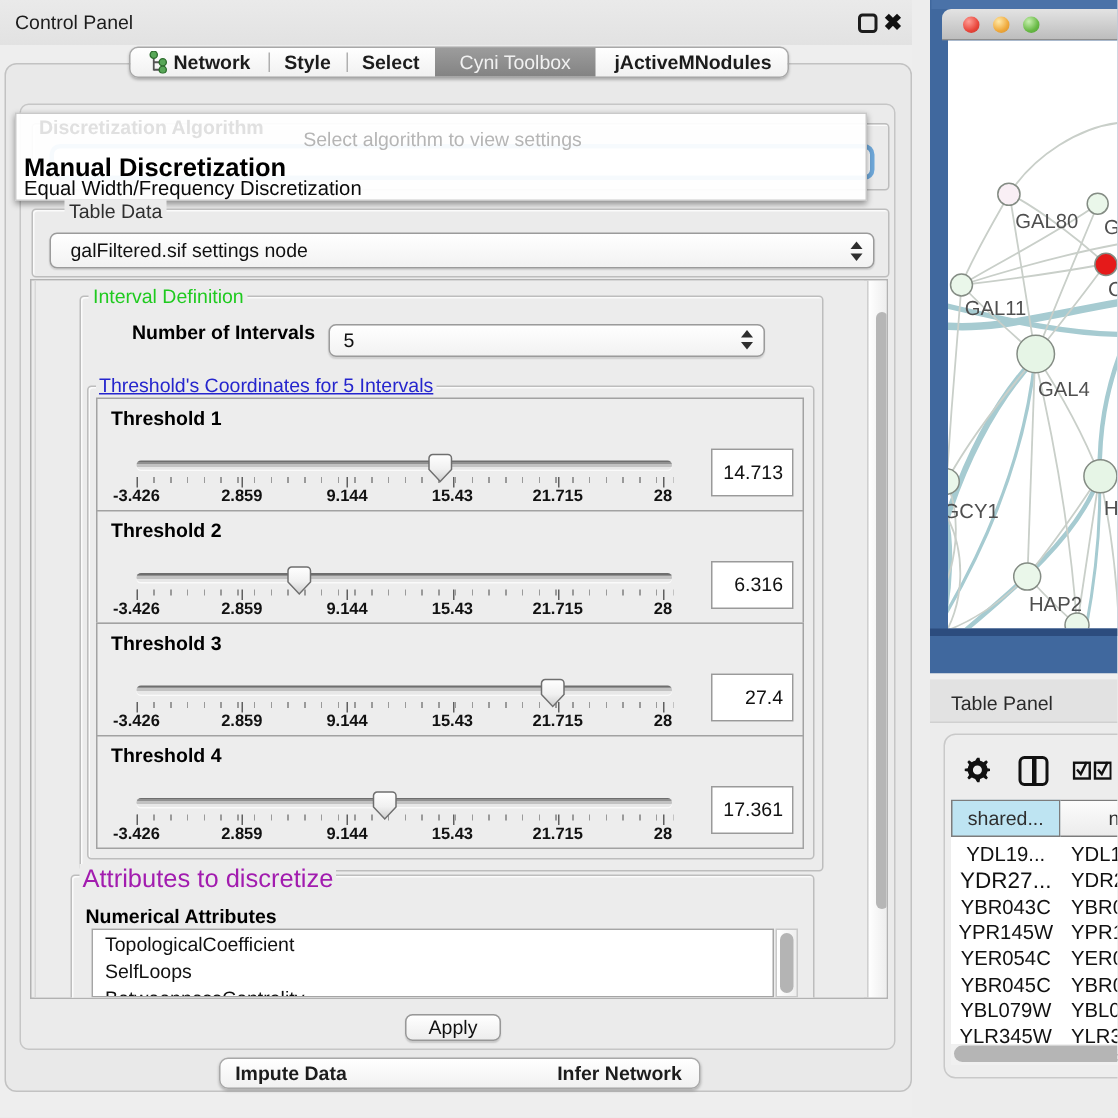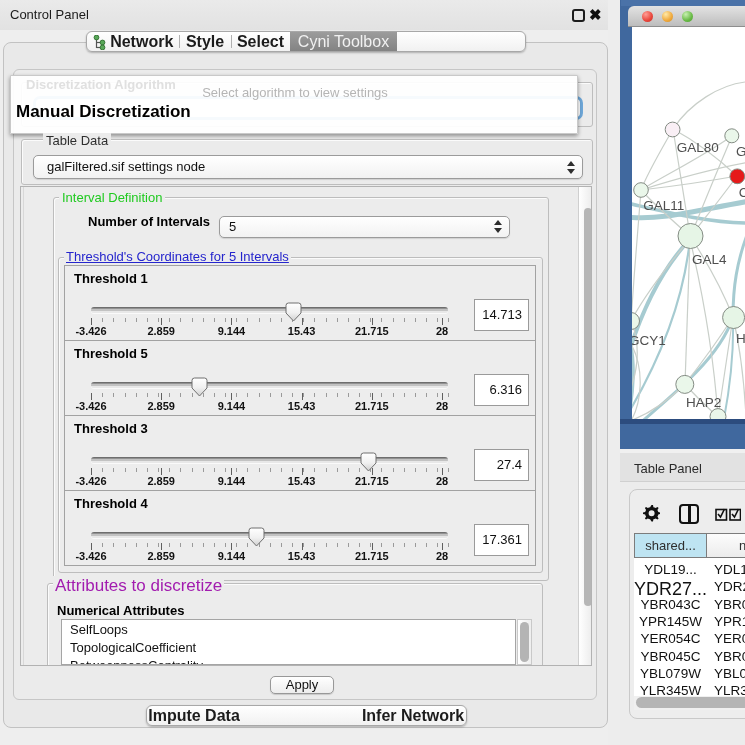--- a/index.html
+++ b/index.html
@@ -7,21 +7,21 @@
 .abs { position:absolute; }
 
 #titlebar { left:0; top:0; width:615px; height:30px; background:linear-gradient(#eaeaea,#e2e2e2); }
 #titlebar .t { position:absolute; left:10px; top:7px; font-size:13px; color:#1c1c1c; }
 #winfloat { left:572px; top:9px; width:13px; height:13px; border:2px solid #1c1c1c; border-radius:3px; }
 #winclose { left:589px; top:6px; font-size:15px; font-weight:700; color:#111; }
 #leftbg { left:0; top:30px; width:620px; height:715px; background:#eeeeee; }
 #container { left:3px; top:42px; width:605px; height:686px; background:#e9e9e9; border:1px solid #c2c2c2; border-radius:8px; }
 
 #toptabs { left:86px; top:31px; width:440px; height:21px; background:linear-gradient(#ffffff,#f1f1f1); border:1px solid #a8a8a8; border-radius:6px; box-shadow:0 1px 2px rgba(0,0,0,0.25); }
-.tab { position:absolute; top:0; height:19px; font-size:16px; font-weight:700; color:#1c1c1c; text-align:center; line-height:19px; }
+.tab { position:absolute; top:0; height:19px; font-size:13px; font-weight:700; color:#1c1c1c; text-align:center; line-height:19px; }
 .tabsep { position:absolute; top:3px; width:1px; height:13px; background:#b0b0b0; }
 .tabsel { background:linear-gradient(#9c9c9c,#838383); color:#f1f1f1; font-weight:400; }
 
 #innerpanel { left:13px; top:69px; width:584px; height:631px; background:#ebebeb; border:1px solid #c6c6c6; border-radius:6px; }
 
 .fs { position:absolute; border:1px solid #bdbdbd; border-radius:3px; box-shadow:inset 1px 1px 0 rgba(255,255,255,0.8); }
 
 .combo { position:absolute; background:linear-gradient(#ffffff,#f2f2f2); border:1px solid #9b9b9b; border-radius:5px; font-size:13px; color:#111; box-shadow:0 1px 1px rgba(0,0,0,0.12); }
 .combo .ctext { position:absolute; left:13px; top:3px; }
 .spin { position:absolute; width:9px; font-size:0; display:block; }
@@ -71,26 +71,28 @@
         <line x1="3.5" y1="12.5" x2="9" y2="12.5" stroke="#555" stroke-width="1.2"></line>
         <circle cx="3.5" cy="2.5" r="2.4" fill="#58a758" stroke="#2e6e2e" stroke-width="0.9"></circle>
         <circle cx="9.5" cy="7.5" r="2.4" fill="#58a758" stroke="#2e6e2e" stroke-width="0.9"></circle>
         <circle cx="9.5" cy="12.5" r="2.4" fill="#58a758" stroke="#2e6e2e" stroke-width="0.9"></circle>
       </svg> Network</div>
   <div class="tabsep" style="left:92px;"></div>
   <div class="tab" style="left:92px; width:52px;">Style</div>
   <div class="tabsep" style="left:144px;"></div>
   <div class="tab" style="left:144px; width:59px;">Select</div>
   <div class="tab tabsel" style="left:203px; width:107px;">Cyni Toolbox</div>
+  <div class="tab" style="left:310px; width:130px;">jActiveMNodules</div>
 </div>
 
 <div class="abs" id="popup">
   <div class="abs" style="left:15px; top:1px; width:400px; font-size:13px; font-weight:700; color:#e0e0e0;">Discretization Algorithm</div>
   <div class="abs" style="left:0; top:9px; width:568px; text-align:center; font-size:13px; color:#b5b5b5;">Select algorithm to view settings</div>
   <div class="abs" style="left:5px; top:26px; width:400px; font-size:17px; font-weight:700; color:#000;">Manual Discretization</div>
+  <div class="abs" style="left:5px; top:42px; width:400px; font-size:13.5px; color:#0a0a0a;">Equal Width/Frequency Discretization</div>
 </div>
 
 <div class="abs fs" style="left:21px; top:139px; width:572px; height:46px; background:#ebebeb;"></div>
 <div class="abs" style="left:43px; top:133px; font-size:13px; color:#2e2e2e; background:#ebebeb; padding:0 3px;">Table Data</div>
 <div class="abs combo" style="left:33px; top:155px; width:550px; height:24px;">
   <span class="ctext">galFiltered.sif settings node</span>
   <span class="spin" style="right:7px; top:5px;">
       <span class="up"></span>
       <span class="dn"></span>
     </span>
@@ -135,21 +137,21 @@
               <stop offset="0" stop-color="#ffffff"></stop>
               <stop offset="0.55" stop-color="#f0f0f0"></stop>
               <stop offset="1" stop-color="#cfcfcf"></stop>
             </linearGradient>
           </defs>
           <path d="M3.5 1 H13.5 A2.5 2.5 0 0 1 16 3.5 V11 L8.5 19 L1 11 V3.5 A2.5 2.5 0 0 1 3.5 1 Z" fill="url(#tg)" stroke="#6f6f6f" stroke-width="1"></path>
         </svg></div>
       <div class="valbox">14.713</div>
     </div>
 <div class="throw" style="top:153px;">
-      <div class="thlab">Threshold 5</div>
+      <div class="thlab">Threshold 2</div>
       <div class="track"></div>
       <div class="ticks"></div>
       <div class="majtick" style="left:26.0px;"></div>
       <div class="ticklab" style="left:1.0px;">-3.426</div>
       <div class="majtick" style="left:96.2px;"></div>
       <div class="ticklab" style="left:71.2px;">2.859</div>
       <div class="majtick" style="left:166.4px;"></div>
       <div class="ticklab" style="left:141.4px;">9.144</div>
       <div class="majtick" style="left:236.6px;"></div>
       <div class="ticklab" style="left:211.6px;">15.43</div>
@@ -223,22 +225,22 @@
           </defs>
           <path d="M3.5 1 H13.5 A2.5 2.5 0 0 1 16 3.5 V11 L8.5 19 L1 11 V3.5 A2.5 2.5 0 0 1 3.5 1 Z" fill="url(#tg)" stroke="#6f6f6f" stroke-width="1"></path>
         </svg></div>
       <div class="valbox">17.361</div>
     </div>
 
   <div class="abs fs" style="left:26px; top:396px; width:496px; height:100px; background:#ececec;"></div>
   <div class="abs" style="left:32px; top:389px; font-size:17px; color:#a21caf; background:#ececec; padding:0 2px;">Attributes to discretize</div>
   <div class="abs" style="left:36px; top:416px; font-size:13px; font-weight:700; color:#000;">Numerical Attributes</div>
   <div class="abs" id="attrlist">
+      <div>TopologicalCoefficient</div>
       <div>SelfLoops</div>
-      <div>TopologicalCoefficient</div>
       <div>BetweennessCentrality</div>
     </div>
   <div class="abs" style="left:496px; top:432px; width:15px; height:46px; background:linear-gradient(to right,#fff,#eee); border:1px solid #c9c9c9;"></div>
   <div class="abs" style="left:499px; top:435px; width:9px; height:40px; background:#b4b4b4; border-radius:4.5px;"></div>
   <div class="abs" id="vsbtrack"></div>
   <div class="abs" id="vsbthumb"></div>
 </div>
 
 <div class="abs" id="applybtn">Apply</div>
 <div class="abs" id="bottabs">
@@ -328,21 +330,21 @@
       <path d="M17 6 L19.5 9 L23.5 1" fill="none" stroke="#111" stroke-width="1.6"></path>
     </svg></div>
 
 <div class="abs" style="left:634px; top:533px; width:111px; height:177px; background:#fff; overflow:hidden;">
   <div class="abs" style="left:0; top:0; width:73px; height:25px; background:#bee4f2; border:1px solid #7c7c7c; font-size:13px; color:#2e2e2e; text-align:center; line-height:24px;">shared...</div>
   <div class="abs" style="left:73px; top:0; width:80px; height:25px; background:linear-gradient(#fcfcfc,#ececec); border:1px solid #7c7c7c; border-left:none; font-size:13px; color:#2e2e2e;">
       <span style="position:absolute; left:32px; top:4px;">na</span>
     </div>
   <div class="abs" style="left:0; top:29.0px; width:73px; text-align:center; font-size:13.5px; color:#111;">YDL19...</div>
 <div class="abs" style="left:80px; top:29.0px; width:60px; font-size:13.5px; color:#111;">YDL194W</div>
-<div class="abs" style="left:0; top:46.3px; width:73px; text-align:center; font-size:18px; color:#111;">YDR27...</div>
+<div class="abs" style="left:0; top:46.3px; width:73px; text-align:center; font-size:15px; color:#111;">YDR27...</div>
 <div class="abs" style="left:80px; top:46.3px; width:60px; font-size:13.5px; color:#111;">YDR277C</div>
 <div class="abs" style="left:0; top:63.6px; width:73px; text-align:center; font-size:13.5px; color:#111;">YBR043C</div>
 <div class="abs" style="left:80px; top:63.6px; width:60px; font-size:13.5px; color:#111;">YBR043C</div>
 <div class="abs" style="left:0; top:80.9px; width:73px; text-align:center; font-size:13.5px; color:#111;">YPR145W</div>
 <div class="abs" style="left:80px; top:80.9px; width:60px; font-size:13.5px; color:#111;">YPR145W</div>
 <div class="abs" style="left:0; top:98.2px; width:73px; text-align:center; font-size:13.5px; color:#111;">YER054C</div>
 <div class="abs" style="left:80px; top:98.2px; width:60px; font-size:13.5px; color:#111;">YER054C</div>
 <div class="abs" style="left:0; top:115.5px; width:73px; text-align:center; font-size:13.5px; color:#111;">YBR045C</div>
 <div class="abs" style="left:80px; top:115.5px; width:60px; font-size:13.5px; color:#111;">YBR045C</div>
 <div class="abs" style="left:0; top:132.8px; width:73px; text-align:center; font-size:13.5px; color:#111;">YBL079W</div>

